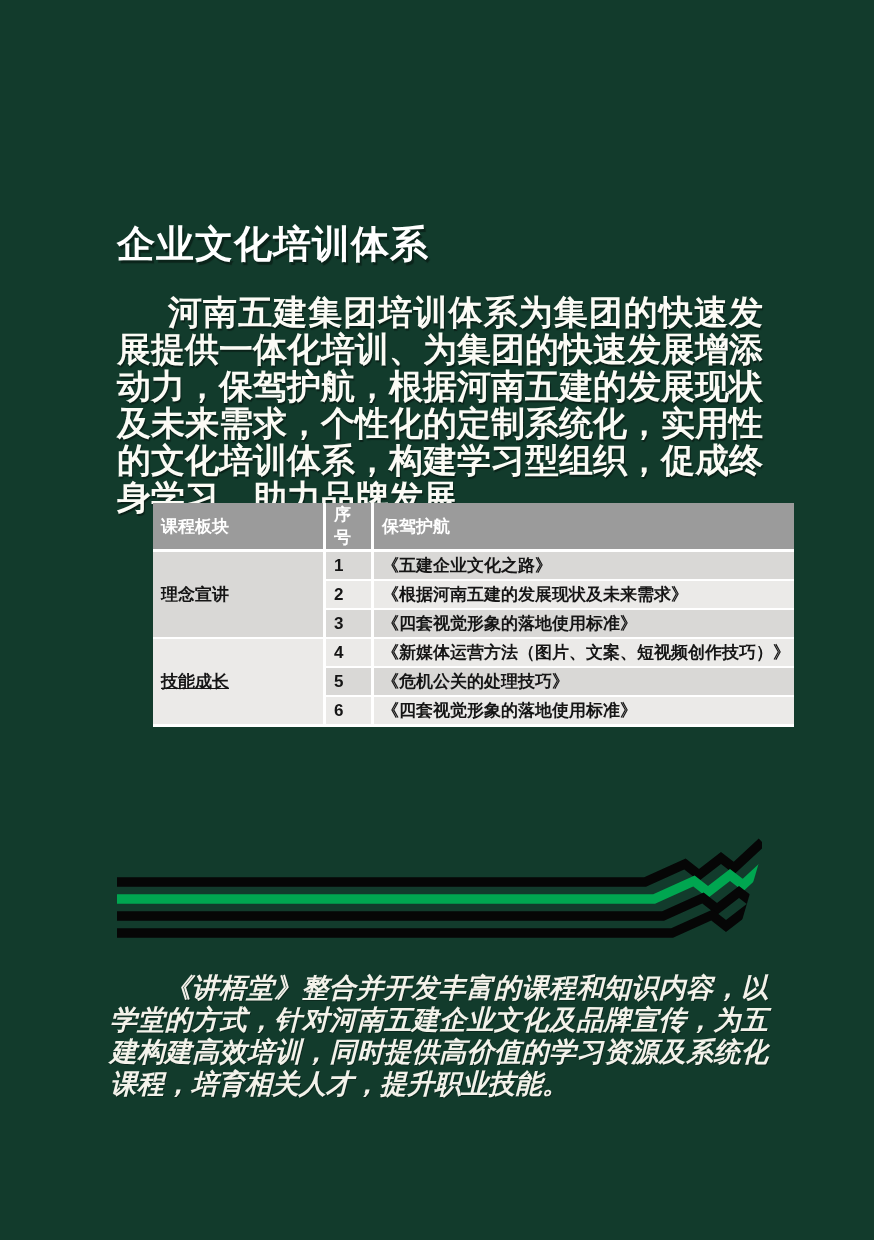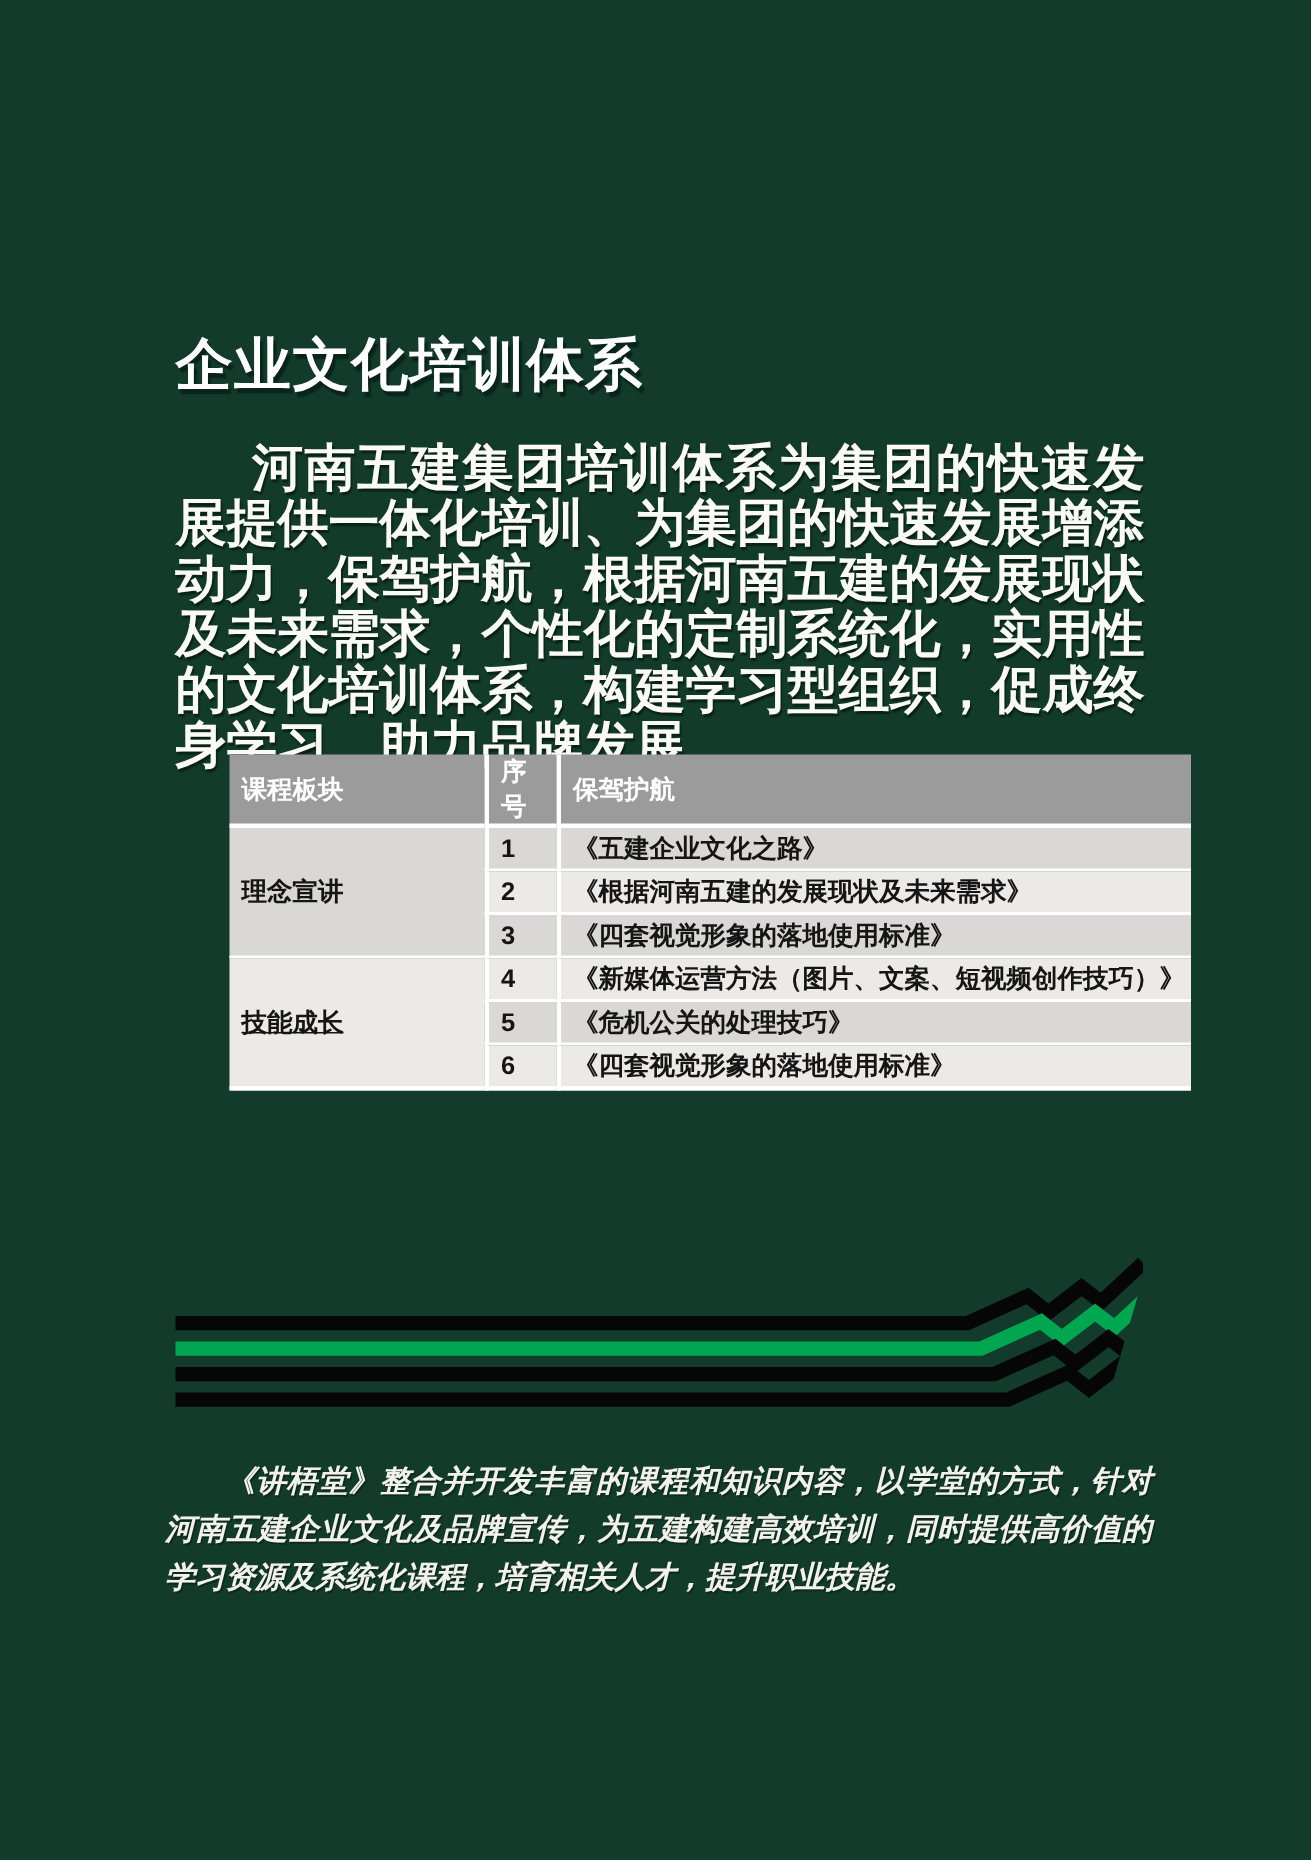--- a/index.html
+++ b/index.html
@@ -50,21 +50,21 @@
   .mod-dark{background:var(--row-dark,#dcdbd9);}
   .mod-light{background:var(--row-light,#ebeae8);text-decoration:underline;}
   .bottom-edge{border-bottom:3px solid #fff !important;}
   .stripes{
     position:absolute;left:0;top:838px;width:874px;height:110px;
   }
   .footer-note{
     position:absolute;left:110px;top:972px;width:658px;margin:0;
     font-family:cursive;
     font-style:italic;font-weight:bold;
-    font-size:20px;line-height:32px;
+    font-size:27px;line-height:32px;
     color:#f3f2ea;text-align:justify;text-indent:2em;
     text-shadow:1px 1px 0 rgba(0,0,0,0.30);
   }
 </style>
 </head>
 <body>
 
 <h1 class="page-title">企业文化培训体系</h1>
 
 <p class="intro">河南五建集团培训体系为集团的快速发展提供一体化培训、为集团的快速发展增添动力，保驾护航，根据河南五建的发展现状及未来需求，个性化的定制系统化，实用性的文化培训体系，构建学习型组织，促成终身学习，助力品牌发展。</p>

